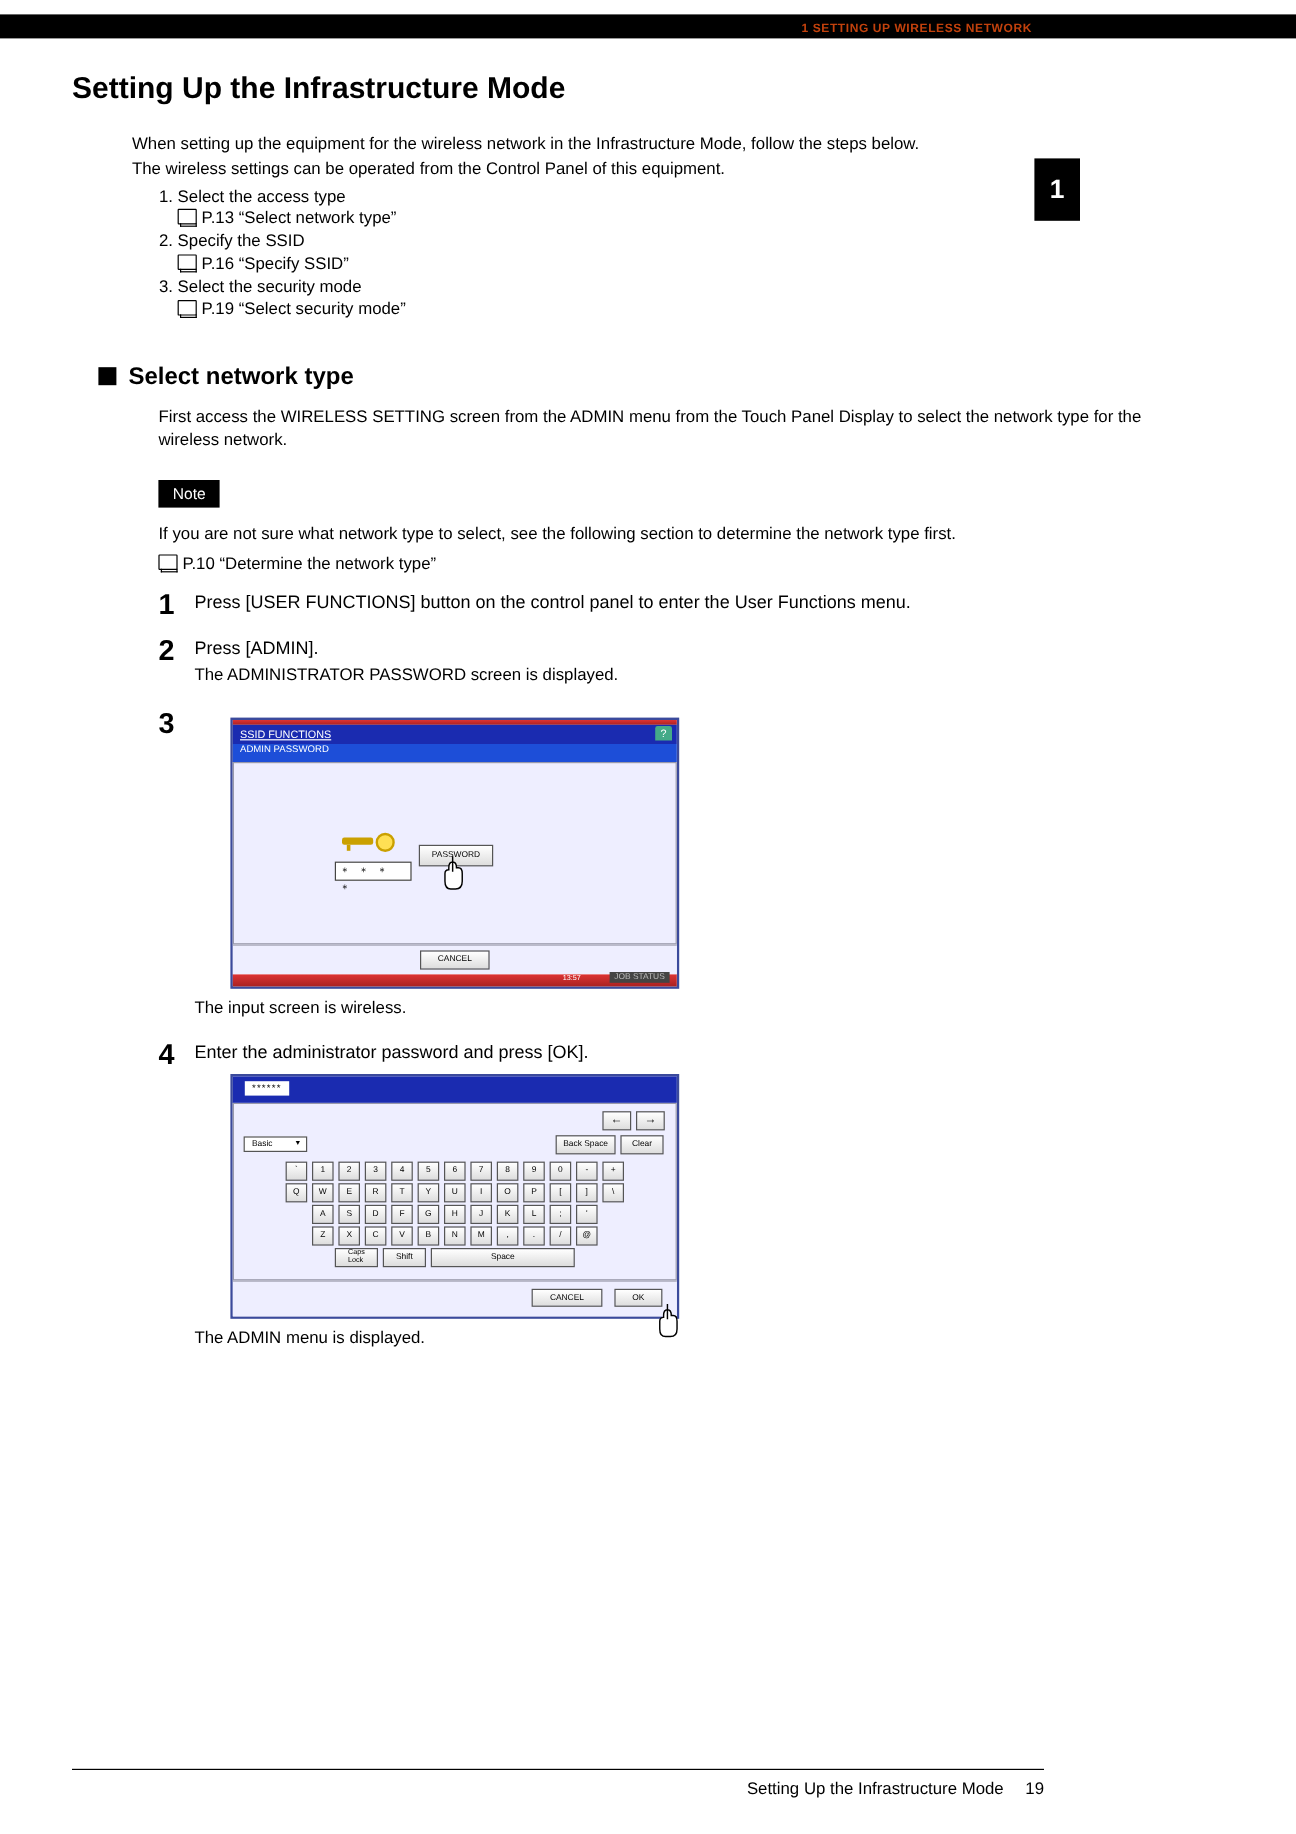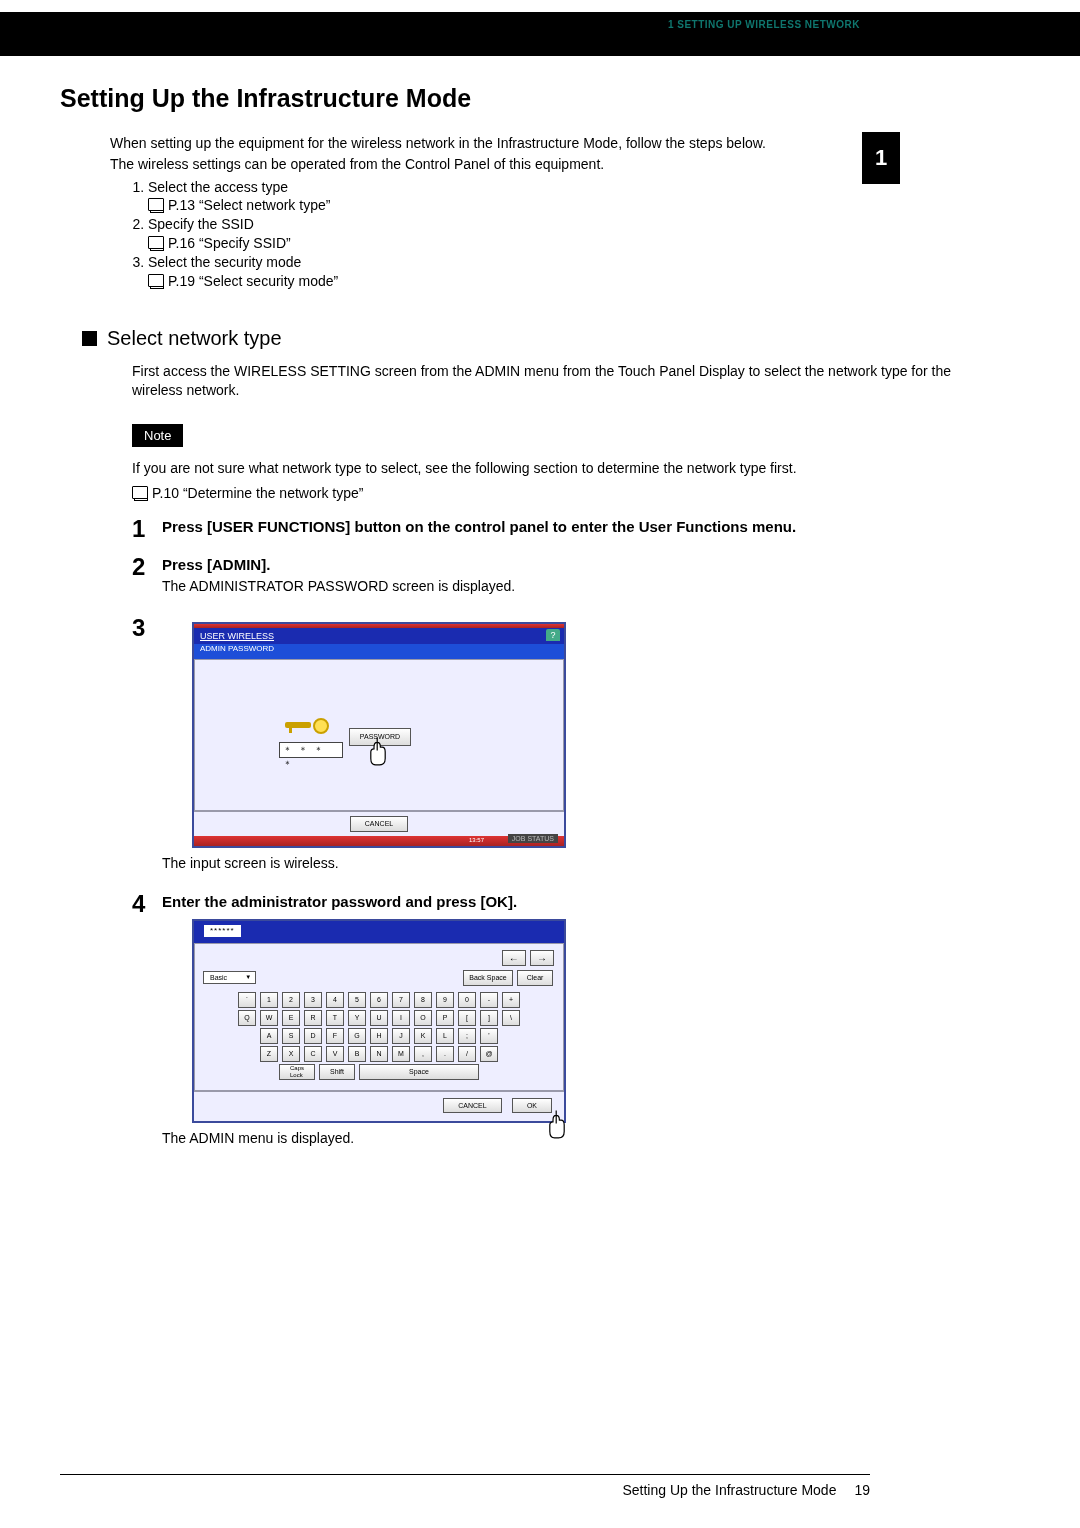--- a/index.html
+++ b/index.html
@@ -1,36 +1,36 @@
 <!DOCTYPE html>
 <html><head>
 <meta charset="utf-8">
 <style>
   html,body{margin:0;padding:0;background:#fff;color:#000;font-family:Arial,Helvetica,sans-serif;font-size:14px;line-height:1.35}
   .page{width:1080px;min-height:1528px;margin:0 auto;position:relative;box-sizing:border-box;padding:0 0 0 0}
-  .header-bar{background:#000;color:#0f766e;height:44px;margin:12px 0 0 0;position:relative}
+  .header-bar{background:#000;color:#c2410c;height:20px;margin:12px 0 0 0;position:relative}
   .header-bar .hdr-text{position:absolute;right:220px;top:6px;font-size:10px;letter-spacing:0.5px;font-weight:bold}
   .side-tab{position:absolute;right:180px;top:120px;width:38px;height:52px;background:#000;color:#fff;font-size:22px;font-weight:bold;display:flex;align-items:center;justify-content:center}
   .content{padding:0 90px 0 60px}
   h1.title{font-size:25px;font-weight:bold;margin:26px 0 18px 0}
   .intro{margin-left:50px;font-size:14px}
   .intro p{margin:0 0 2px 0}
   ol.toc{margin:4px 0 0 0;padding-left:38px}
   ol.toc li{margin:0 0 0 0}
   .book-icon{display:inline-block;width:14px;height:11px;border:1px solid #000;border-radius:1px;margin-right:4px;position:relative;vertical-align:-1px}
   .book-icon::after{content:"";position:absolute;bottom:-3px;left:1px;width:12px;height:2px;border-bottom:1px solid #000;border-left:1px solid #000;border-right:1px solid #000}
-  h2.section{font-size:20px;font-weight:normal;margin:34px 0 10px 22px}
+  h2.section{font-size:20px;font-weight:bold;margin:34px 0 10px 22px}
   .sqmark{display:inline-block;width:15px;height:15px;background:#000;margin-right:10px;vertical-align:-1px}
   .para{margin:4px 0 6px 72px;font-size:14px}
   .note-badge{display:inline-block;background:#000;color:#fff;padding:3px 12px;font-size:13px;margin:18px 0 8px 72px}
   .steps{margin-left:72px}
   .step{display:flex;margin:14px 0 4px 0}
   .step-num{font-size:24px;font-weight:bold;width:30px;flex-shrink:0;line-height:1}
   .step-body{flex:1}
-  .step-title{font-weight:bold;font-size:15px;margin:0 0 2px 0}
+  .step-title{font-weight:normal;font-size:15px;margin:0 0 2px 0}
   .step-text{font-size:14px;margin:0 0 6px 0}
   
   .figure{margin:6px 0 6px 30px}
   .panel{width:370px;border:2px solid #3b4a9c;background:#fff;font-size:9px}
   .panel .topstrip{height:4px;background:linear-gradient(#d33,#a22)}
   .panel .titlebar{background:#1a2bb0;color:#fff;padding:2px 6px;font-size:9px;position:relative}
   .panel .titlebar .uf{text-decoration:underline}
   .panel .help{position:absolute;right:4px;top:1px;background:#4a8; color:#fff;width:14px;height:12px;text-align:center;border-radius:2px 2px 0 0;font-size:9px}
   .panel .subbar{background:#1d4ed8;color:#fff;padding:0 6px 4px 6px;font-size:8px}
   .panel .mainarea{height:150px;background:#eef;position:relative;border:1px solid #99a}
@@ -121,21 +121,21 @@
           <p class="step-text">The ADMINISTRATOR PASSWORD screen is displayed.</p>
         </div>
       </div>
 
       <div class="step">
         <div class="step-num">3</div>
         <div class="step-body">
           <div class="figure">
             <div class="panel">
               <div class="topstrip"></div>
-              <div class="titlebar"><span class="uf">USER WIRELESS</span><span class="help">?</span></div>
+              <div class="titlebar"><span class="uf">SSID FUNCTIONS</span><span class="help">?</span></div>
               <div class="subbar">ADMIN PASSWORD</div>
               <div class="mainarea">
                 <div class="keyimg">
                     <div class="shaft"></div>
                     <div class="tooth"></div>
                     <div class="ring"></div>
                   </div>
                 <div class="pwfield">＊ ＊ ＊ ＊</div>
                 <div class="pwbtn">PASSWORD</div>
                 <div class="cursor-icon" style="left:170px;top:76px">

